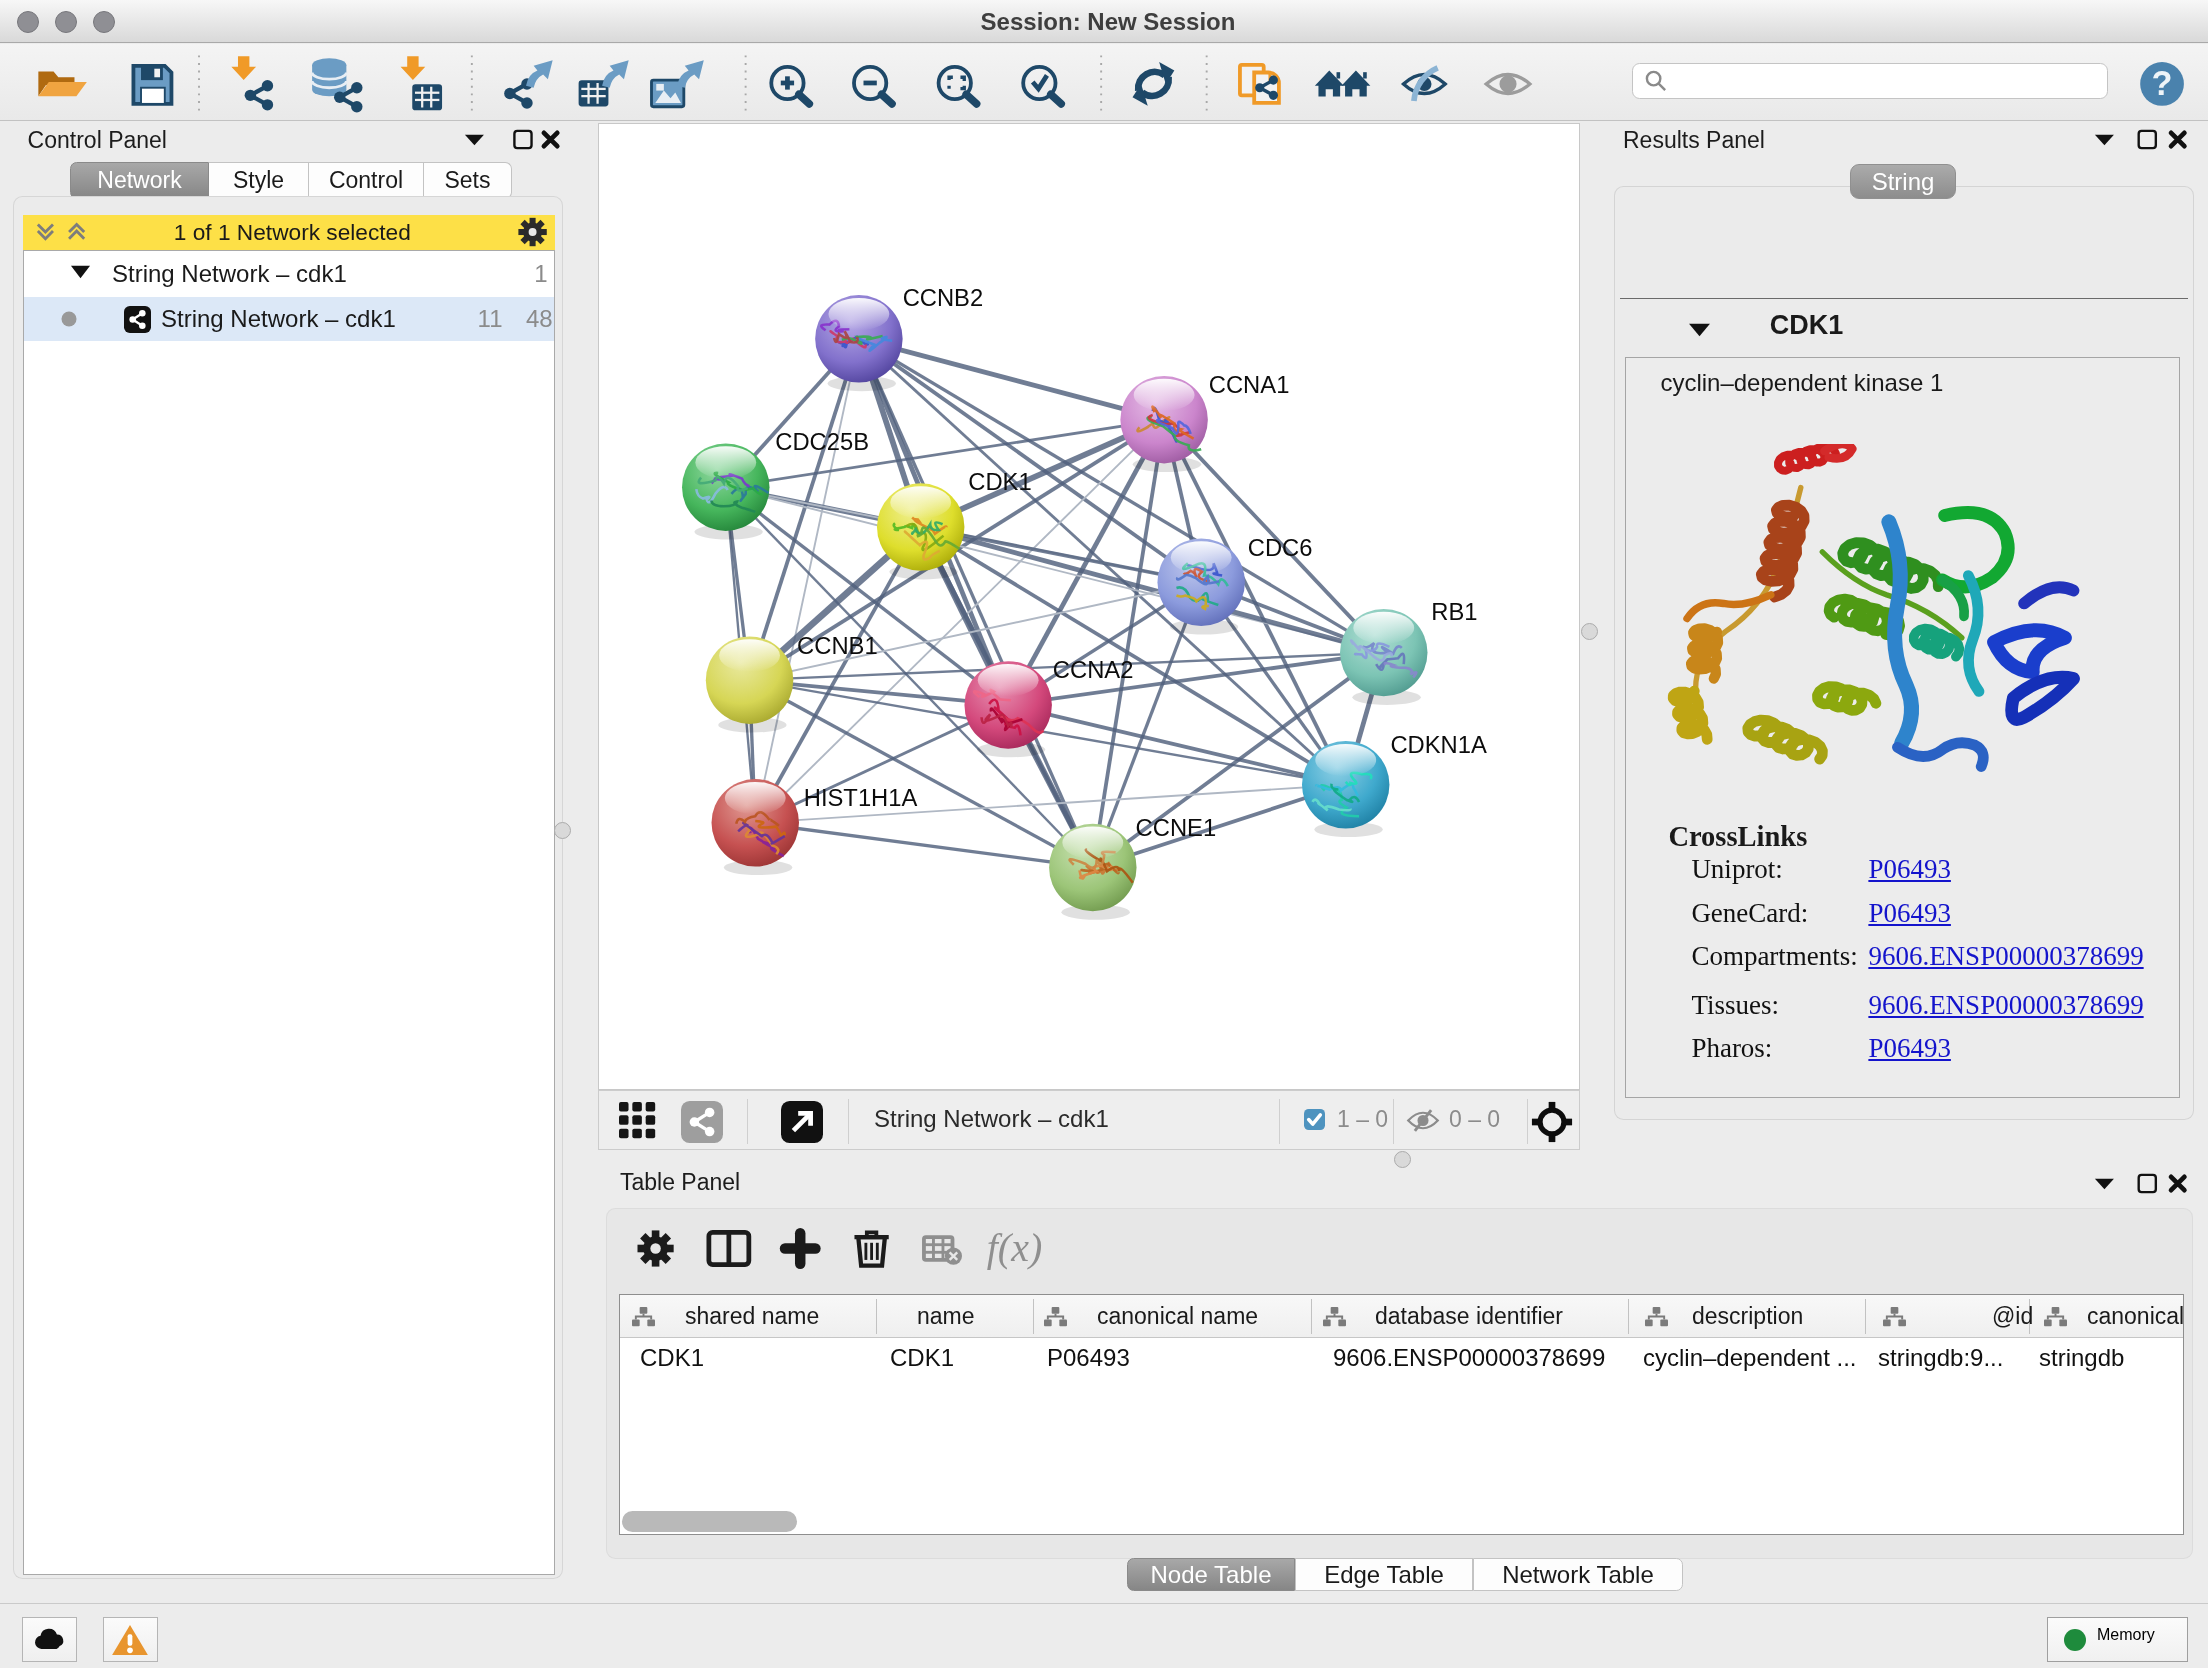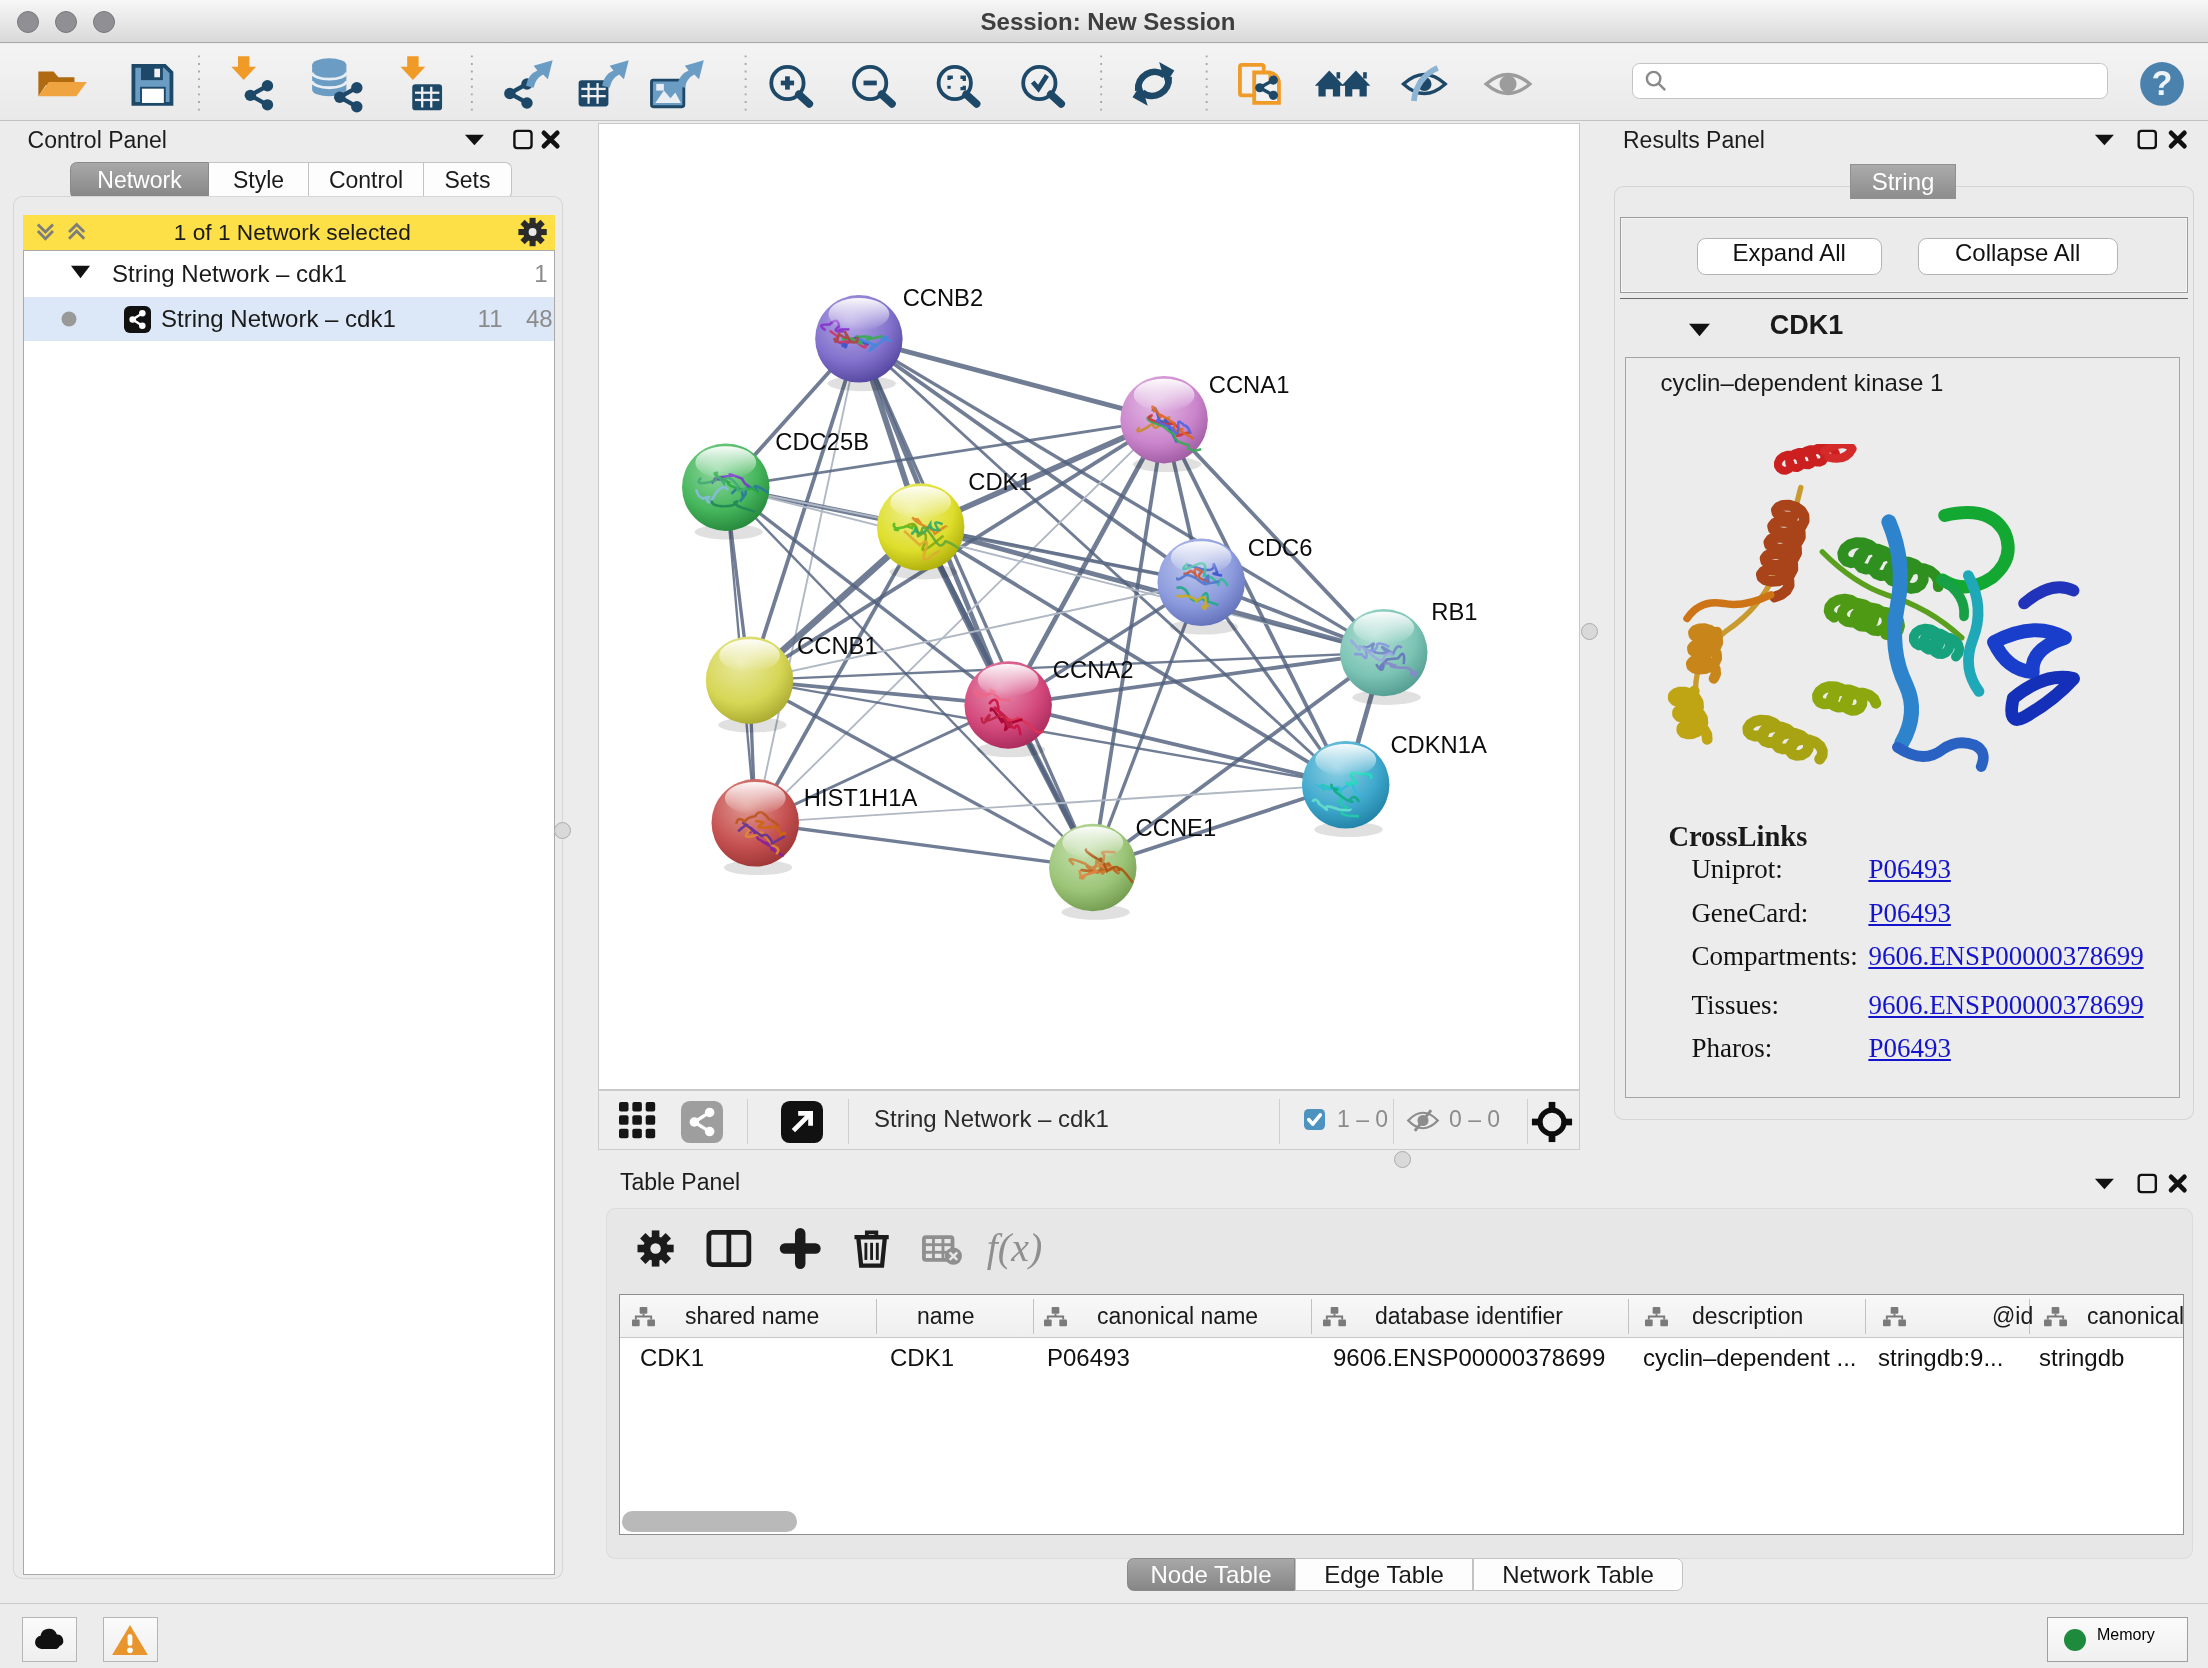--- a/index.html
+++ b/index.html
@@ -22,21 +22,21 @@
 .tab.last{border-radius:0 6.7px 6.7px 0}
 .tab.sel{background:linear-gradient(#a8a8a8,#868686);color:#fff;border-color:#8a8a8a}
 #cp-subbar{position:absolute;left:23px;top:215px;width:532px;height:35px;background:#fde047}
 #cp-list{position:absolute;left:23px;top:250px;width:532px;height:1325px;background:#fff;border:1px solid #a9a9a9}
 #cp-row2{position:absolute;left:0px;top:46px;width:530px;height:44px;background:#dce8f7}
 
 #netview{position:absolute;left:598px;top:123px;width:982px;height:967px;background:#fff;border:1px solid #c8c8c8}
 #netbar{position:absolute;left:598px;top:1090px;width:982px;height:60px;background:#eeeeee;border:1px solid #cccccc}
 .vsep{position:absolute;top:7.6px;width:1px;height:45px;background:#cfcfcf}
 
-#stringtab{position:absolute;left:1850px;top:164px;width:106px;height:35px;background:linear-gradient(#ababab,#8d8d8d);border:1px solid #909090;border-radius:0;color:#fff;font-size:24px;text-align:center;line-height:33px}
+#stringtab{position:absolute;left:1850px;top:164px;width:106px;height:35px;background:linear-gradient(#ababab,#8d8d8d);border:1px solid #909090;border-radius:9px;color:#fff;font-size:24px;text-align:center;line-height:33px}
 #rp-outer{position:absolute;left:1614px;top:186px;width:580px;height:934px;background:#ebebeb;border-radius:9.5px;box-shadow:0 0 0 1px #d4d4d4 inset}
 #rp-boxA{position:absolute;left:5.7px;top:31px;width:568px;height:76px;border:1px solid #9c9c9c;box-shadow:0 0 0 1px #f5f5f5 inset}
 .rbtn{position:absolute;top:20px;height:37px;background:#fff;border:1px solid #b3b3b3;border-radius:8.6px;font-size:24px;text-align:center;color:#111}
 #rp-boxB{position:absolute;left:5.7px;top:112px;width:568px;height:818px;border-top:1.9px solid #6a6a6a}
 #rp-inner{position:absolute;left:5.7px;top:58px;width:555px;height:741px;border:1px solid #a5a5a5;background:#ececec}
 .serif{font-family:"Liberation Serif",serif}
 .xl-label{position:absolute;left:65px;font-size:27px;color:#111}
 .xl-val{position:absolute;left:242px;font-size:27px;color:#1414cc;text-decoration:underline}
 
 #tp-outer{position:absolute;left:606px;top:1208px;width:1587px;height:351px;background:#e7e7e7;border-radius:9.5px;box-shadow:0 0 0 1px #dcdcdc inset}
@@ -614,24 +614,20 @@
     </svg>
 </div>
 
 <div class="phead" style="left:1623px;top:127px">Results Panel</div>
 <svg class="abs" style="left:2093px;top:129px" width="99" height="21" viewBox="0 0 104 22">
   <path d="M2 6 L22 6 L12 17 Z" fill="#111"></path>
   <rect x="48" y="2" width="18" height="18" rx="3" fill="none" stroke="#111" stroke-width="2.5"></rect>
   <path d="M82 4 L96 18 M96 4 L82 18" stroke="#111" stroke-width="5" stroke-linecap="round"></path>
 </svg>
 <div id="rp-outer">
-  <div id="rp-boxA">
-    <div class="rbtn" style="left:76px;width:185px">Expand All</div>
-    <div class="rbtn" style="left:297px;width:200px">Collapse All</div>
-  </div>
   <div id="rp-boxB">
     <svg class="abs" style="left:67px;top:22px" width="25" height="19" viewBox="0 0 26 20">
         <path d="M2 3 L24 3 L13 16 Z" fill="#111"></path>
       </svg>
     <div class="abs" style="left:150px;top:11.4px;font-size:27px;font-weight:700">CDK1</div>
     <div id="rp-inner">
       <div class="abs" style="left:34px;top:10.5px;font-size:24px">cyclin–dependent kinase 1</div>
       <svg id="protein" class="abs" style="left:38px;top:86px" width="457" height="399" viewBox="0 0 480 420">
           <g transform="translate(-26,-22) scale(1.13)">
             <g fill="none" stroke-linecap="round" stroke-linejoin="round">

